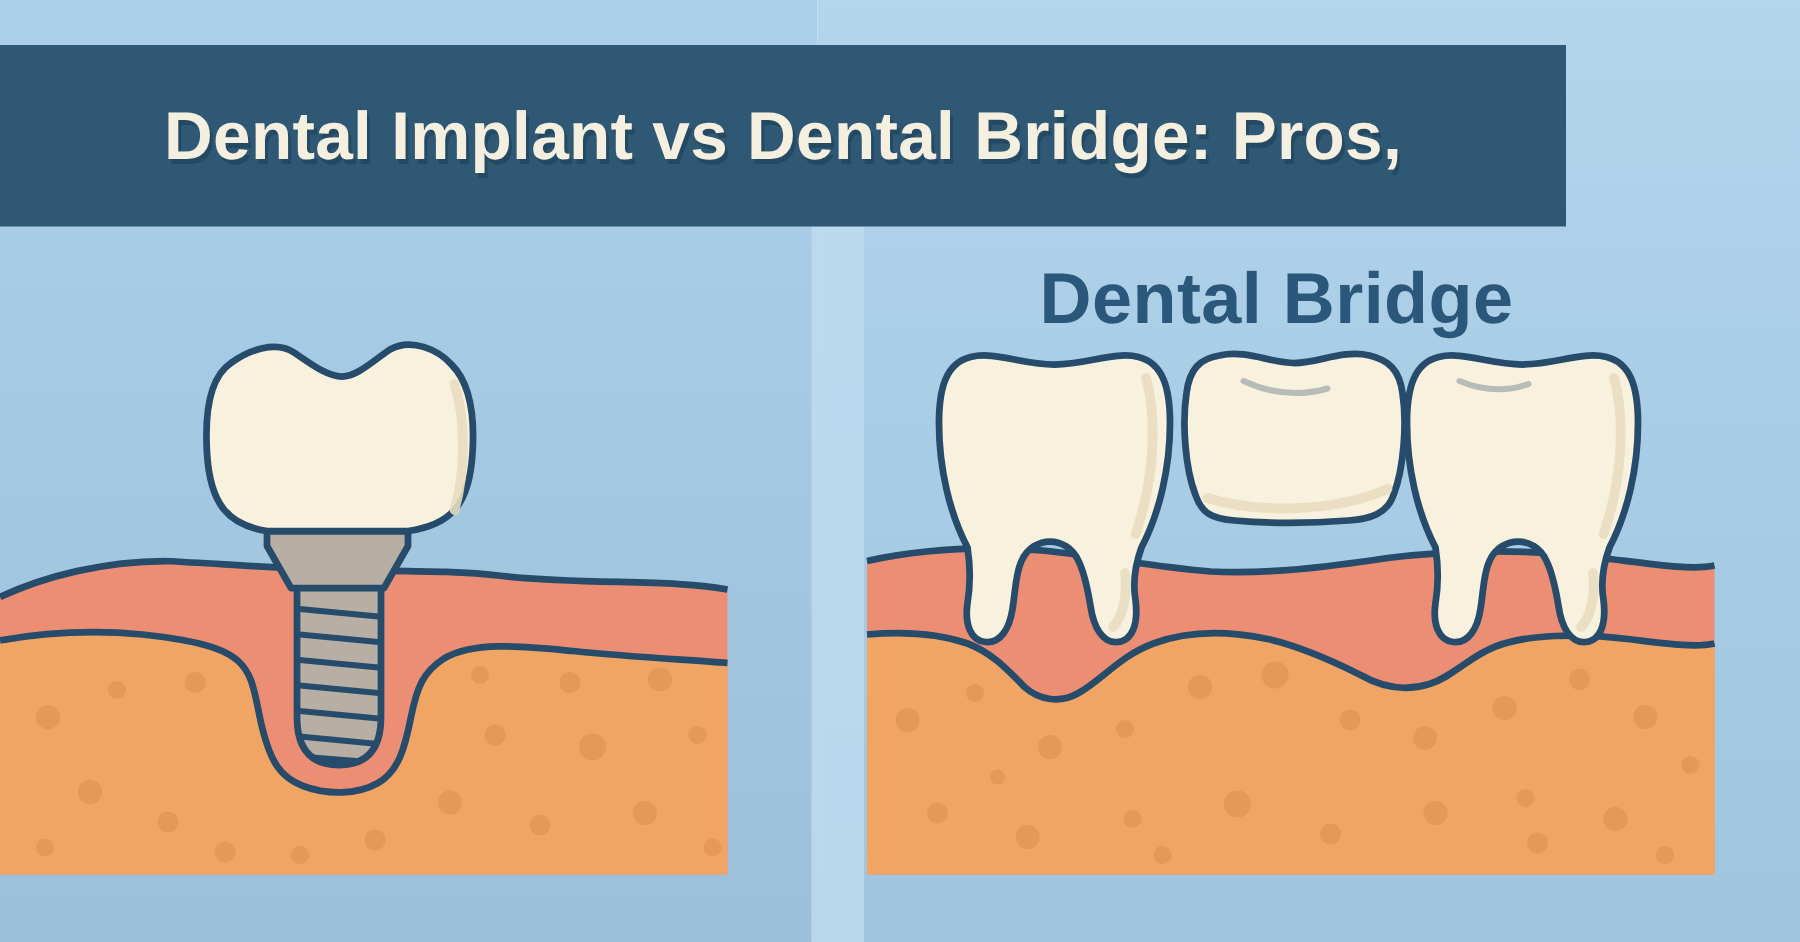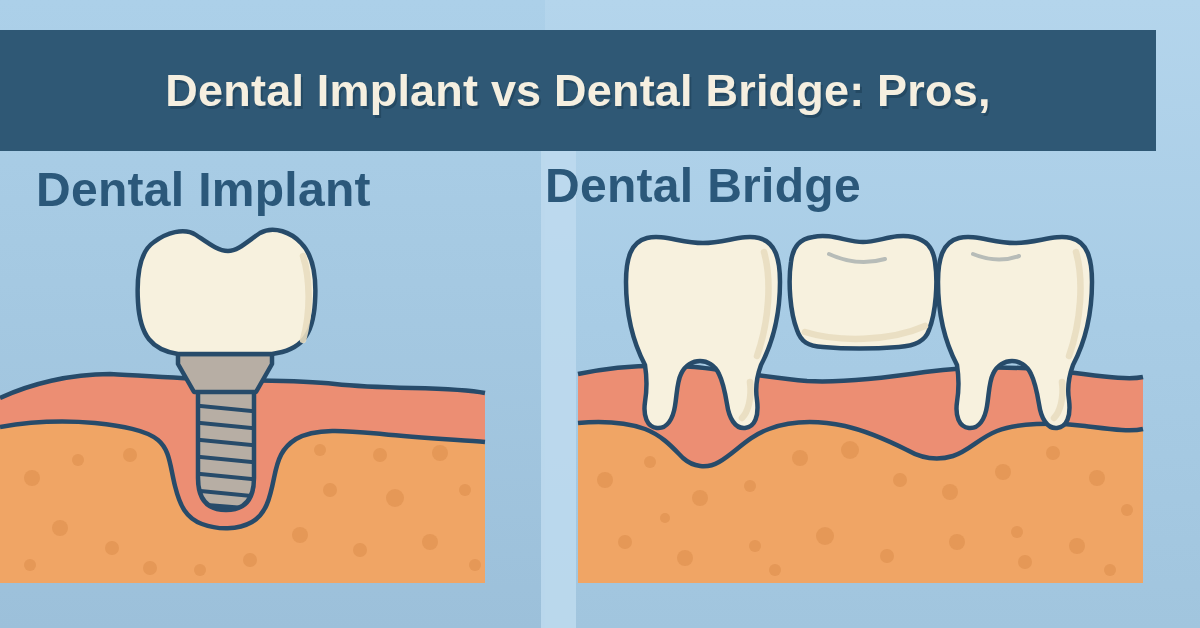--- a/index.html
+++ b/index.html
@@ -3,27 +3,27 @@
 <meta charset="utf-8">
 <style>
   html,body{margin:0;padding:0;}
   body{width:1200px;height:628px;overflow:hidden;font-family:"Liberation Sans",sans-serif;}
   .canvas{position:relative;width:1200px;height:628px;overflow:hidden;}
   .bg-left{position:absolute;left:0;top:0;width:545px;height:628px;
     background:linear-gradient(180deg,var(--background-left-top) 0%, #a5c9e2 45%, var(--background-left-bottom) 100%);}
   .bg-right{position:absolute;left:545px;top:0;width:655px;height:628px;
     background:linear-gradient(180deg,var(--background-right-top) 0%, #a9cde6 45%, var(--background-right-bottom) 100%);}
   .divider{position:absolute;left:541px;top:151px;width:35px;height:477px;background:var(--divider);opacity:.85;}
-  .banner{position:absolute;left:0;top:30px;width:1156px;height:121px;background:var(--banner-bg);
+  .banner{position:absolute;left:0;top:30px;width:1044px;height:121px;background:var(--banner-bg);
     display:flex;align-items:center;justify-content:center;}
   .banner-title{width:1030px;text-align:center;font-weight:700;font-size:45px;line-height:52px;
     color:var(--banner-text);letter-spacing:.2px;text-shadow:2px 3px 0 rgba(15,42,62,.32);}
   .panel-heading{position:absolute;font-weight:700;font-size:48px;color:var(--heading-text);letter-spacing:.3px;}
   .heading-left{left:36px;top:162px;}
-  .heading-right{left:545px;top:158px;width:612px;}
+  .heading-right{left:545px;top:172px;width:612px;text-align:center;}
   .illus{position:absolute;top:150px;}
   .illus-left{left:0;}
   .illus-right{left:545px;}
   
   .gum-f{fill:var(--gum);}
   .bone-f{fill:var(--bone);}
   .tooth-f{fill:var(--tooth);}
   .metal-f{fill:var(--metal);}
   .edge{fill:none;stroke:var(--outline);stroke-width:4.5;stroke-linecap:butt;}
   .outl{stroke:var(--outline);stroke-width:4.5;stroke-linejoin:round;stroke-linecap:round;}
@@ -40,21 +40,20 @@
   <div class="bg-left"></div>
   <div class="bg-right"></div>
   <div class="divider"></div>
 
   <div class="banner">
     <div class="banner-title">
       <div>Dental Implant vs Dental Bridge: Pros,</div>
     </div>
   </div>
 
-  <div class="panel-heading heading-left">Dental Implant</div>
   <div class="panel-heading heading-right">Dental Bridge</div>
 
   <svg class="illus illus-left" width="545" height="478" viewBox="0 0 545 478">
     <defs>
       <clipPath id="screwClip">
         <path d="M198,240 L198,328 C198,350 208,360 226,360 C244,360 254,350 254,328 L254,240 Z"></path>
       </clipPath>
     </defs>
 
     <path class="gum-f" d="M0,248 C30,234 70,224 110,224 C150,226 185,229 228,230 C268,231 300,230 335,234 C390,240 450,236 485,243 L485,433 L0,433 Z"></path>

